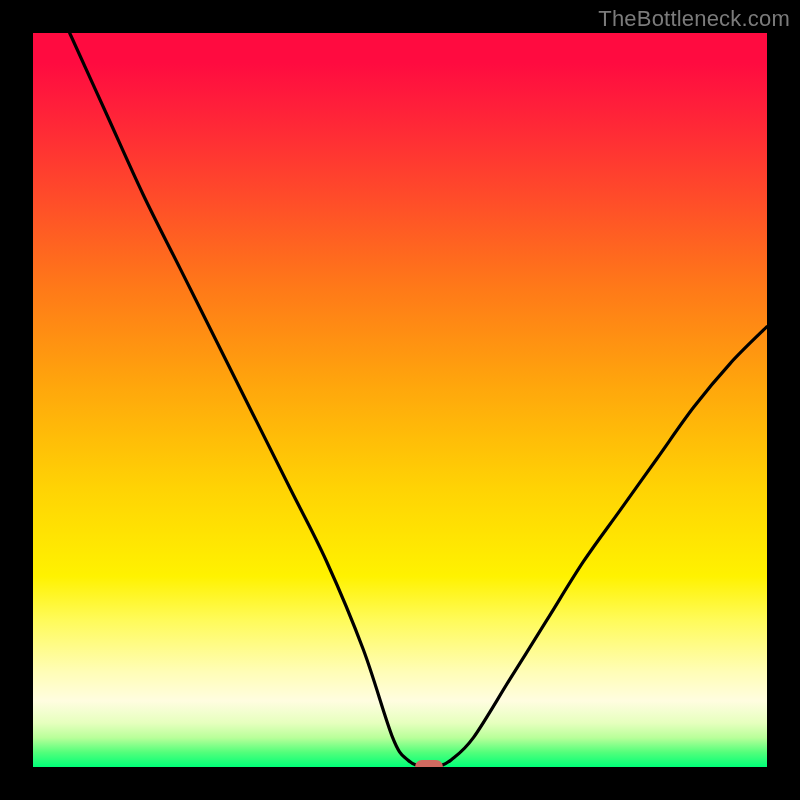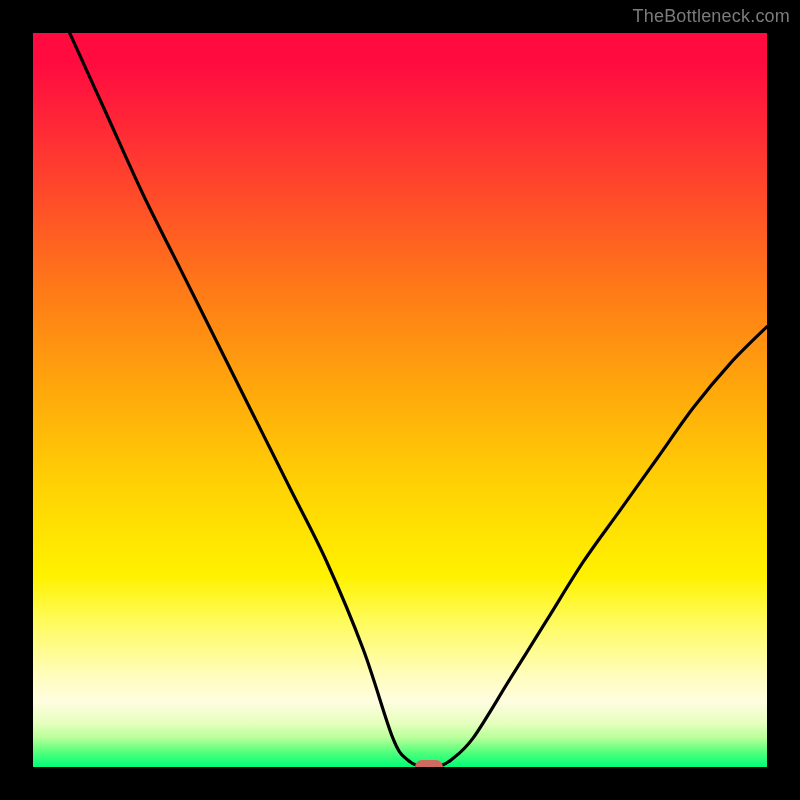--- a/index.html
+++ b/index.html
@@ -51,21 +51,21 @@
     position: absolute;
     inset: 0;
     width: 100%;
     height: 100%;
   }
   .watermark {
     position: absolute;
     top: 6px;
     right: 10px;
     color: #7b7b7b;
-    font-size: 18px;
+    font-size: 22px;
     font-weight: 500;
     letter-spacing: 0.2px;
     user-select: none;
   }
   .marker {
     position: absolute;
     width: 28px;
     height: 14px;
     border-radius: 7px;
     background: #d06a60;

